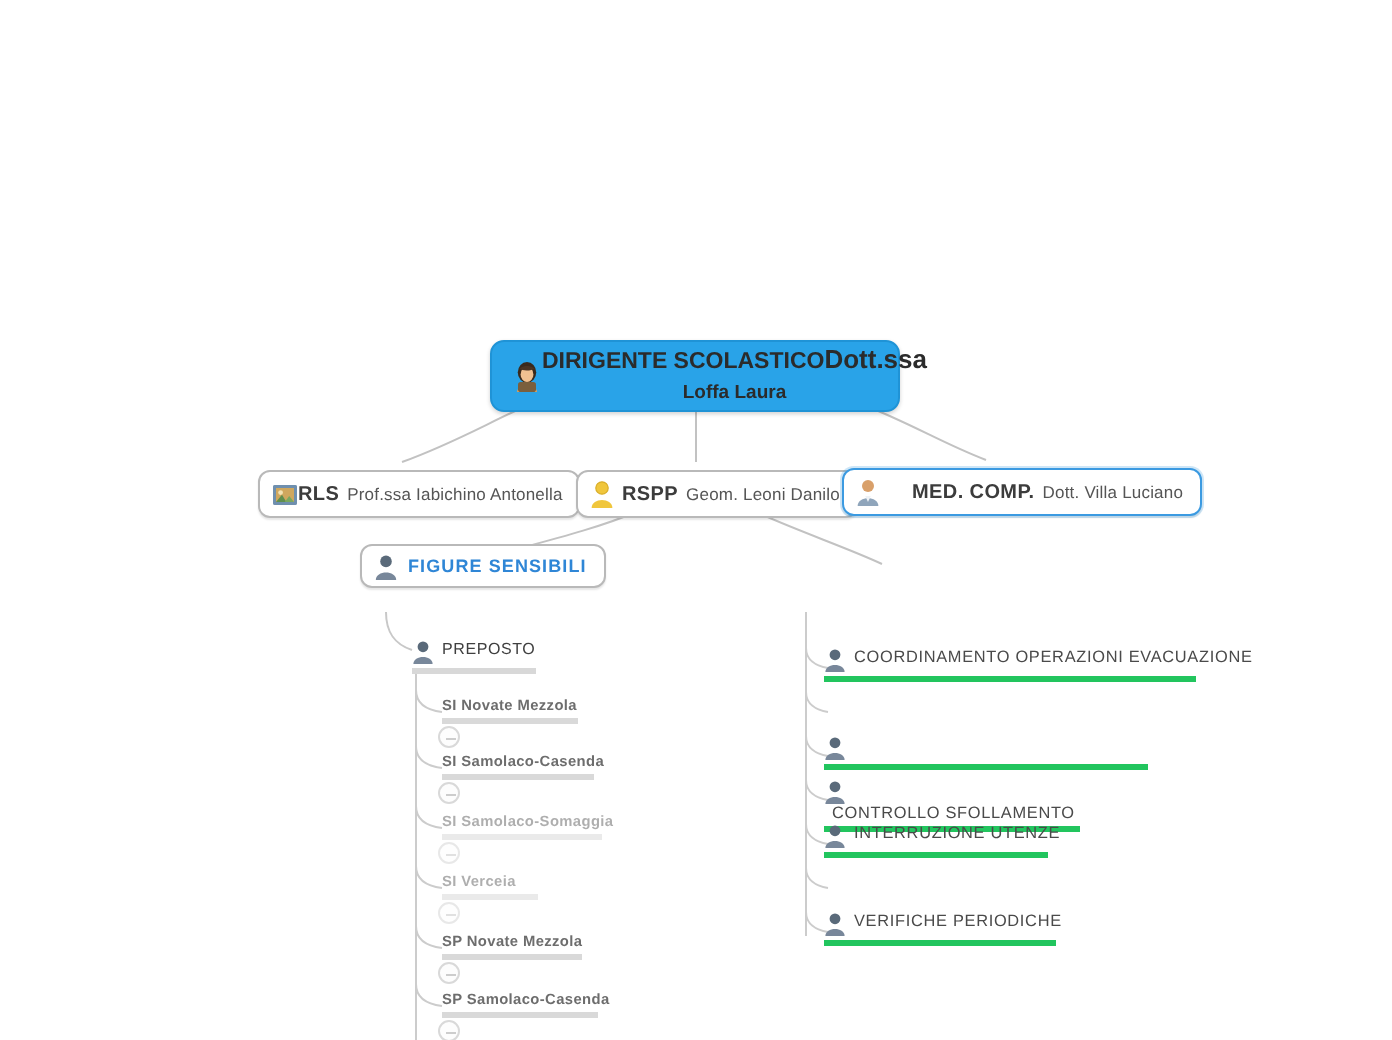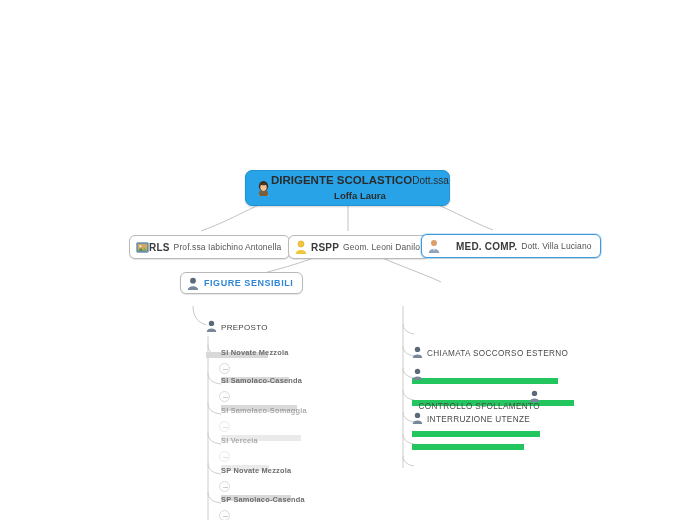--- a/index.html
+++ b/index.html
@@ -53,21 +53,21 @@
     padding: 0 12px 0 10px;
     align-items: center;
   }
   .root-text {
     flex: 1;
     text-align: center;
     line-height: 15px;
     color: #2b2b2b;
   }
   .root-line1 { font-size: 11.5px; font-weight: bold; }
-  .root-line1 .sub { font-size: 10px; font-weight: normal; }
+  .root-line1 .sub { font-size: 13px; font-weight: bold; }
   .root-line2 { font-size: 9.5px; font-weight: bold; }
 
   
   .node.lvl2 {
     height: 24px;
     padding: 0 8px 0 6px;
     border-radius: 6px;
   }
   .node.lvl2.selected {
     border: 1px solid #3b9ae1;
@@ -86,24 +86,24 @@
     font-size: 9px;
     font-weight: bold;
     color: #2f86d6;
     letter-spacing: .55px;
   }
 
   
   .leaf {
     position: absolute;
     display: flex;
-    align-items: flex-end;
+    align-items: flex-start;
     white-space: nowrap;
-    border-bottom: 6px solid #22c55e;
-    padding-bottom: 20px;
+    border-bottom: 3px solid #22c55e;
+    padding-bottom: 2px;
     box-sizing: border-box;
   }
   .leaf-label {
     font-size: 8.2px;
     color: #4a4a4a;
     letter-spacing: .35px;
     margin-left: 4px;
   }
   .leaf.plain { border-bottom-color: #d8d8d8; }
   .leaf.plain .leaf-label { font-size: 8px; color: #3f3f3f; letter-spacing: .3px; }
@@ -289,30 +289,30 @@
   <div class="leaf sub" style="left:221px; top:466px; width:70px;">
     <span class="leaf-label">SP Novate Mezzola</span>
   </div>
   <div class="toggle" style="left:219px; top:481px;"></div>
 
   <div class="leaf sub" style="left:221px; top:495px; width:78px;">
     <span class="leaf-label">SP Samolaco-Casenda</span>
   </div>
   <div class="toggle" style="left:219px; top:510px;"></div>
 
-
-  <div class="leaf" style="left:412px; top:346px; width:146px;">
-    <span class="ico">
-      <svg width="11" height="12" viewBox="0 0 11 12">
-          <circle cx="5.5" cy="3.4" r="2.7" fill="#5a6a7a"></circle>
-          <path d="M0.7 12 C0.7 7.4 10.3 7.4 10.3 12 Z" fill="#78879a"></path>
-        </svg>
-    </span>
-    <span class="leaf-label">CHIAMATA SOCCORSO ESTERNO</span>
-  </div>
+  <div class="leaf" style="left:412px; top:324px; width:186px;">
+    <span class="ico">
+      <svg width="11" height="12" viewBox="0 0 11 12">
+          <circle cx="5.5" cy="3.4" r="2.7" fill="#5a6a7a"></circle>
+          <path d="M0.7 12 C0.7 7.4 10.3 7.4 10.3 12 Z" fill="#78879a"></path>
+        </svg>
+    </span>
+    <span class="leaf-label">COORDINAMENTO OPERAZIONI EVACUAZIONE</span>
+  </div>
+
 
   <div class="leaf" style="left:412px; top:368px; width:162px;">
     <span class="ico">
       <svg width="11" height="12" viewBox="0 0 11 12">
           <circle cx="5.5" cy="3.4" r="2.7" fill="#5a6a7a"></circle>
           <path d="M0.7 12 C0.7 7.4 10.3 7.4 10.3 12 Z" fill="#78879a"></path>
         </svg>
     </span>
   </div>
 
@@ -330,14 +330,23 @@
     <span class="ico">
       <svg width="11" height="12" viewBox="0 0 11 12">
           <circle cx="5.5" cy="3.4" r="2.7" fill="#5a6a7a"></circle>
           <path d="M0.7 12 C0.7 7.4 10.3 7.4 10.3 12 Z" fill="#78879a"></path>
         </svg>
     </span>
     <span class="leaf-label">INTERRUZIONE UTENZE</span>
   </div>
 
 
+  <div class="leaf" style="left:412px; top:456px; width:116px;">
+    <span class="ico">
+      <svg width="11" height="12" viewBox="0 0 11 12">
+          <circle cx="5.5" cy="3.4" r="2.7" fill="#5a6a7a"></circle>
+          <path d="M0.7 12 C0.7 7.4 10.3 7.4 10.3 12 Z" fill="#78879a"></path>
+        </svg>
+    </span>
+    <span class="leaf-label">VERIFICHE PERIODICHE</span>
+  </div>
 
 </div>
 
 </body></html>

